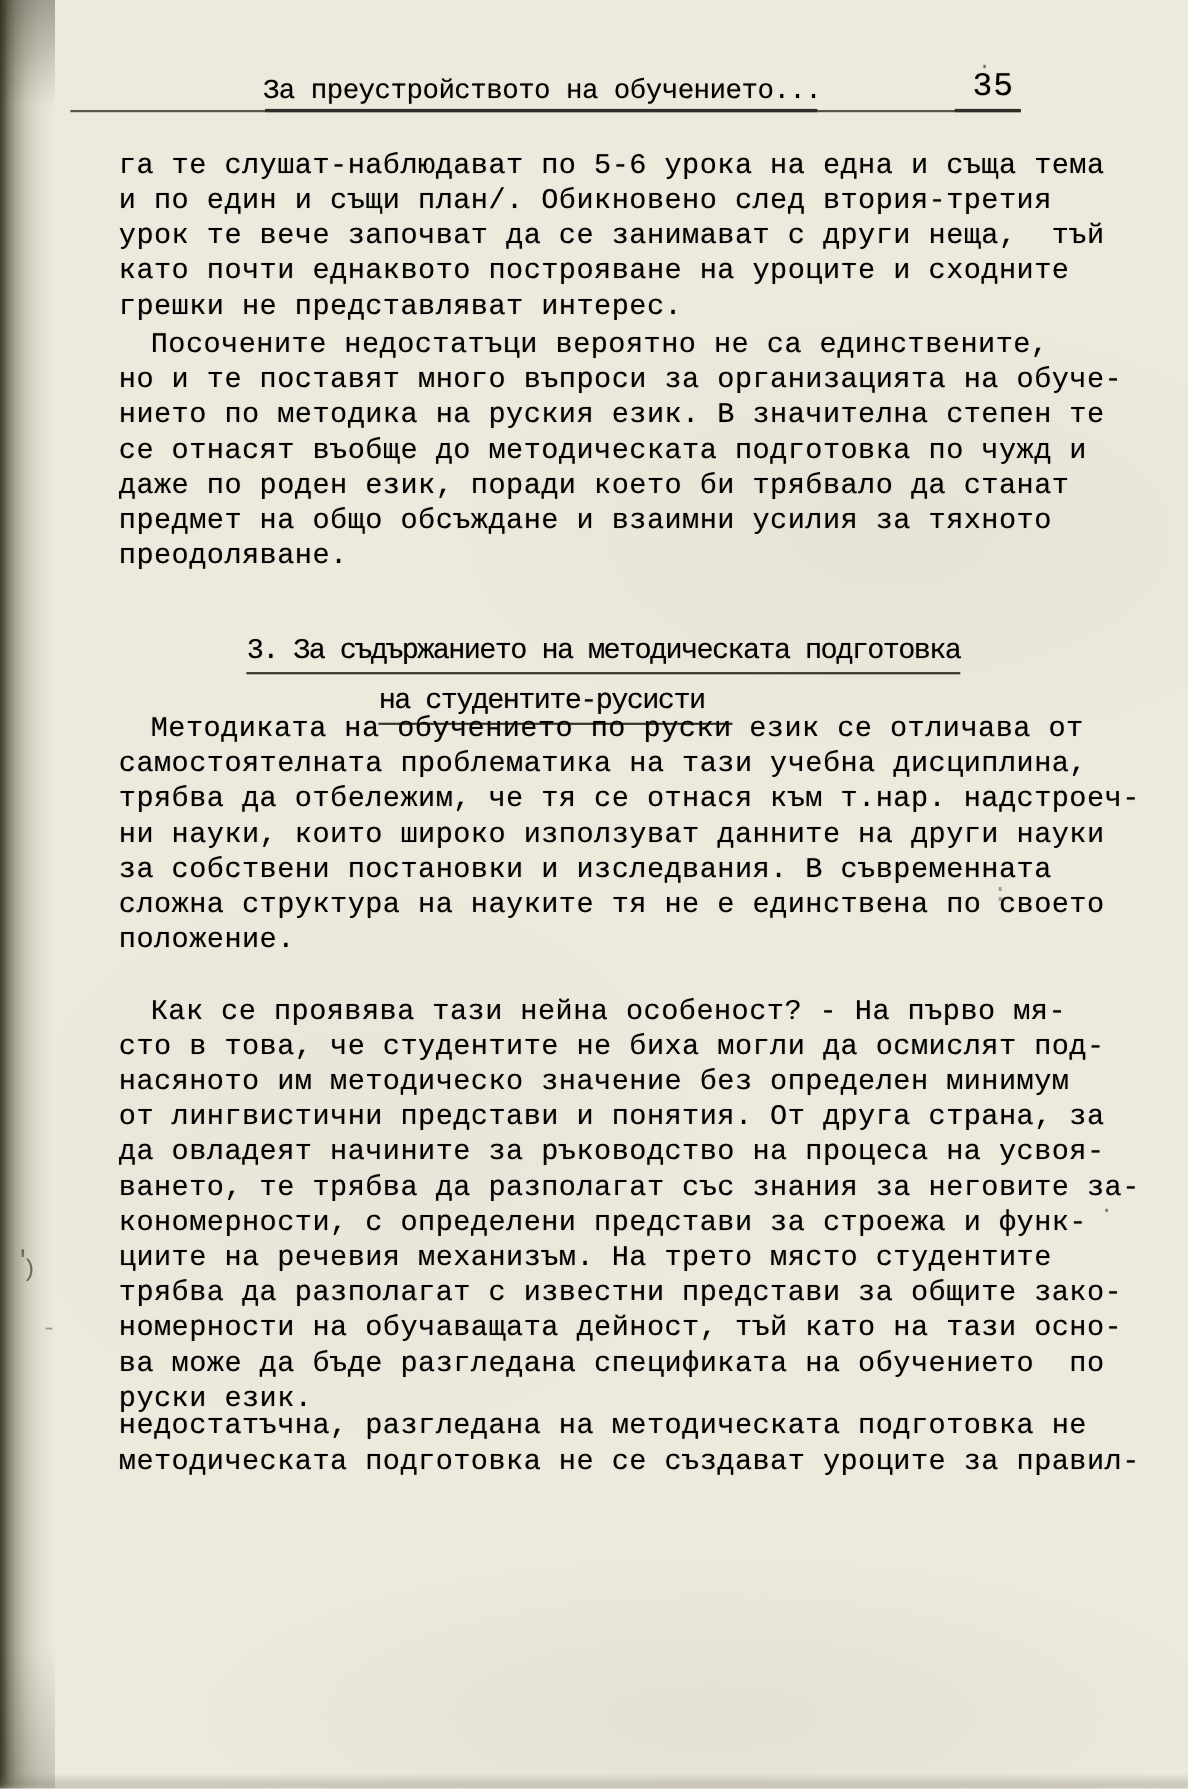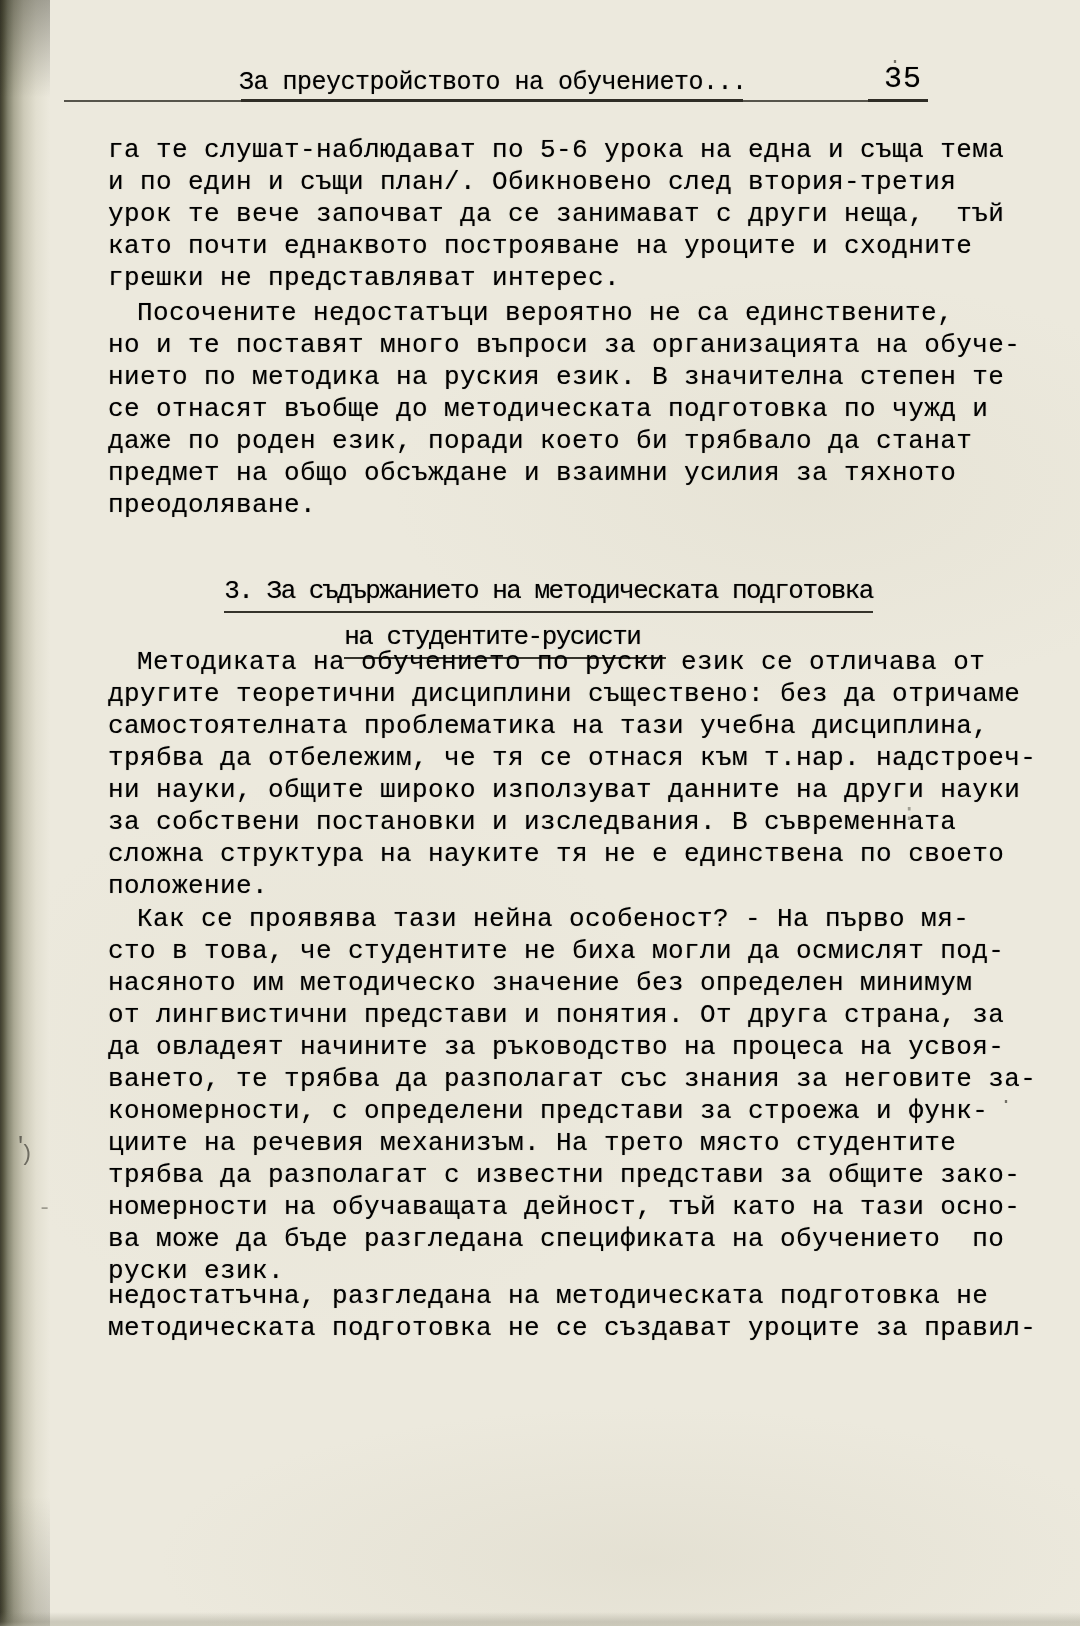--- a/index.html
+++ b/index.html
@@ -87,24 +87,23 @@
 
 <div class="heading-line ink" id="h1">
   <span class="hl">3. За съдържанието на методическата подготовка</span>
 </div>
 <div class="heading-line ink" id="h2">
   <span class="hl">на студентите-русисти</span>
 </div>
 
 <div class="block ink" id="p3">
   <div class="tl ind">Методиката на обучението по руски език се отличава от</div>
-  <div class="tl">другите теоретични дисциплини съществено: без да отричаме</div>
   <div class="tl">самостоятелната проблематика на тази учебна дисциплина,</div>
   <div class="tl">трябва да отбележим, че тя се отнася към т.нар. надстроеч-</div>
-  <div class="tl">ни науки, общите широко използуват данните на други науки</div>
+  <div class="tl">ни науки, които широко използуват данните на други науки</div>
   <div class="tl">за собствени постановки и изследвания. В съвременната</div>
   <div class="tl">сложна структура на науките тя не е единствена по своето</div>
   <div class="tl">положение.</div>
 </div>
 
 <div class="block ink" id="p4">
   <div class="tl ind">Как се проявява тази нейна особеност? - На първо мя-</div>
   <div class="tl">сто в това, че студентите не биха могли да осмислят под-</div>
   <div class="tl">насяното им методическо значение без определен минимум</div>
   <div class="tl">от лингвистични представи и понятия. От друга страна, за</div>

